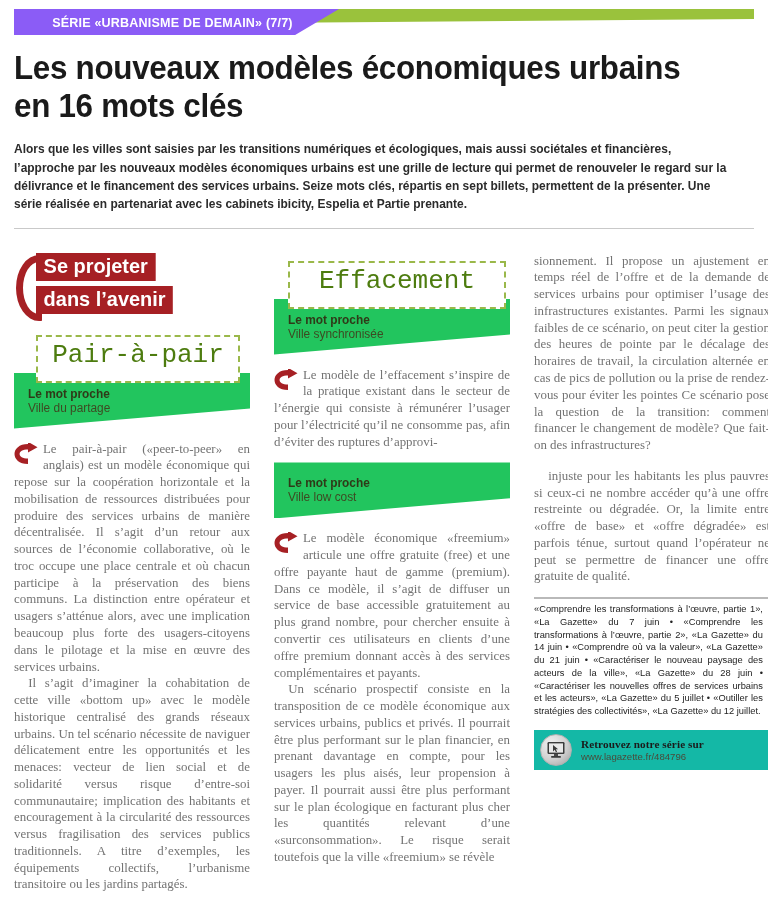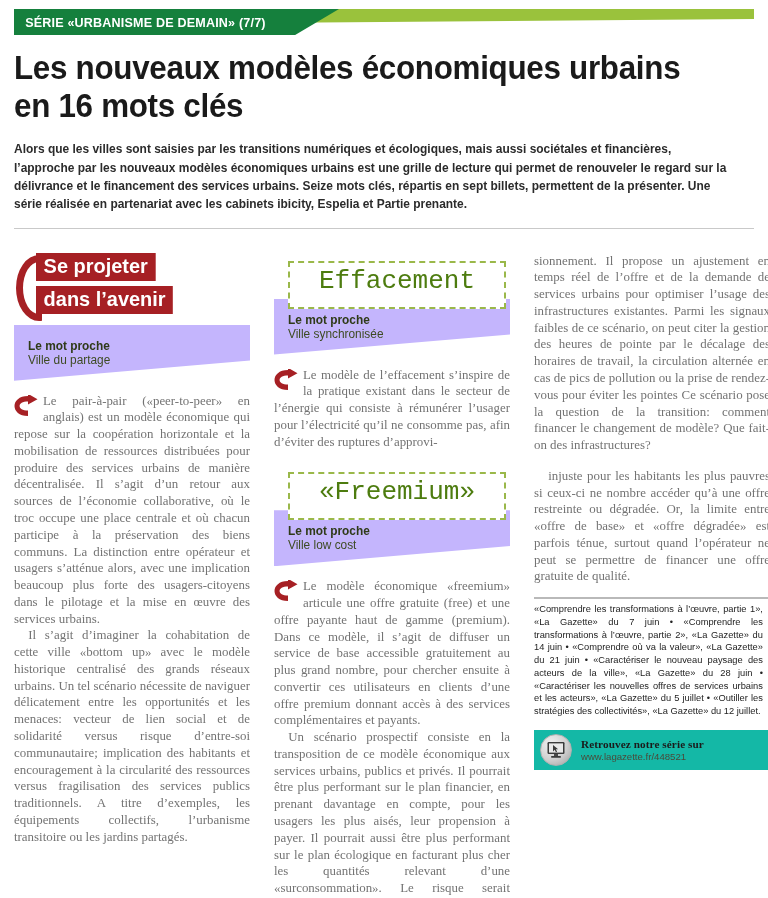--- a/index.html
+++ b/index.html
@@ -15,23 +15,23 @@
 
   
   .series-bar{position:relative;height:26px;margin-top:9px;}
   .series-bar .light-wedge{
     position:absolute;left:0;top:0;height:16px;width:740px;
     background:#9ac23c;
     clip-path:polygon(0 0, 100% 0, 100% 62%, 0 100%);
   }
   .series-bar .dark-tab{
     position:absolute;left:0;top:0;height:26px;width:325px;
-    background:#15803d;
+    background:#8b5cf6;
     clip-path:polygon(0 0, 100% 0, 86.5% 100%, 0 100%);
-    display:flex;align-items:center;
+    display:flex;align-items:center;justify-content:center;
   }
   .series-bar .series-label{
     font-family:"Liberation Sans",sans-serif;
     font-weight:bold;
     font-size:13.5px;
     letter-spacing:.2px;
     color:#ffffff;
     padding-left:12px;
     white-space:nowrap;
     transform:scaleX(.93);
@@ -107,21 +107,21 @@
     font-family:Liberation Mono, monospace;
     font-size:26px;
     color:#4d7c0f;
     text-align:center;
     padding:4px 6px 10px 6px;
     margin:0 10px 0 22px;
     position:relative;z-index:3;
     line-height:1.15;
   }
   .motproche{
-    background:#c4b5fd;
+    background:#22c55e;
     margin-top:-10px;
     padding:14px 10px 8px 14px;
     position:relative;z-index:1;
     clip-path:polygon(0 0, 100% 0, 100% 64%, 0 100%);
     min-height:34px;
   }
   .motproche .mp-title{
     font-family:"Liberation Sans",sans-serif;
     font-weight:bold;font-size:12.5px;color:#2f3a18;
     transform:scaleX(.95);transform-origin:left center;
@@ -218,20 +218,21 @@
 
     <div class="col">
 
       <div class="rubric">
         <div class="bracket"></div>
         <div class="rtag l1">Se projeter</div>
         <div class="rtag l2">dans l’avenir</div>
       </div>
 
       <div class="kwblock">
+        <div class="kw">Pair-à-pair</div>
         <div class="motproche">
           <div class="mp-title">Le mot proche</div>
           <div class="mp-sub">Ville du partage</div>
         </div>
       </div>
 
       <div class="body">
         <p class="first">
           <span class="hook">
             <svg width="24" height="22" viewBox="0 0 24 22">
@@ -259,21 +260,20 @@
           <span class="hook">
             <svg width="24" height="22" viewBox="0 0 24 22">
                 <path d="M14 1 C5 1 0.5 6 0.5 11 C0.5 16 5 21 14 21 L14 15.5 C8.5 15.5 5.6 13.6 5.6 11 C5.6 8.4 8.5 6.5 14 6.5 L14 9.6 L23.5 4.2 L14 -1.2 Z" fill="#a62024"></path>
               </svg>
           </span>
           <span>Le modèle de l’effacement s’inspire de la pratique existant dans le secteur de l’énergie qui consiste à rémunérer l’usager pour l’électricité qu’il ne consomme pas, afin d’éviter des ruptures d’approvi-</span>
         </p>
       </div>
 
       <div class="kwblock wide" style="margin-top:22px;">
-        <div class="kw">«Freemium»</div>
         <div class="motproche">
           <div class="mp-title">Le mot proche</div>
           <div class="mp-sub">Ville low cost</div>
         </div>
       </div>
 
       <div class="body">
         <p class="first">
           <span class="hook">
             <svg width="24" height="22" viewBox="0 0 24 22">
@@ -302,19 +302,19 @@
           <svg width="20" height="18" viewBox="0 0 20 18">
             <rect x="1.5" y="1" width="17" height="12" rx="1.2" fill="#3b3b3b"></rect>
             <rect x="3" y="2.4" width="14" height="9.2" fill="#e9e9e9"></rect>
             <path d="M7 4 L7 10.4 L8.7 8.8 L9.9 11.3 L11.1 10.7 L9.9 8.3 L12.1 8.2 Z" fill="#3b3b3b"></path>
             <rect x="8" y="13" width="4" height="2.2" fill="#4a4a4a"></rect>
             <rect x="5" y="15.1" width="10" height="1.7" rx="0.8" fill="#3b3b3b"></rect>
           </svg>
         </div>
         <div class="promo-text">
           <div class="promo-title">Retrouvez notre série sur</div>
-          <div class="promo-url">www.lagazette.fr/448521</div>
+          <div class="promo-url">www.lagazette.fr/484796</div>
         </div>
       </div>
     </div>
 
   </div>
 </div>
 
 </body></html>

